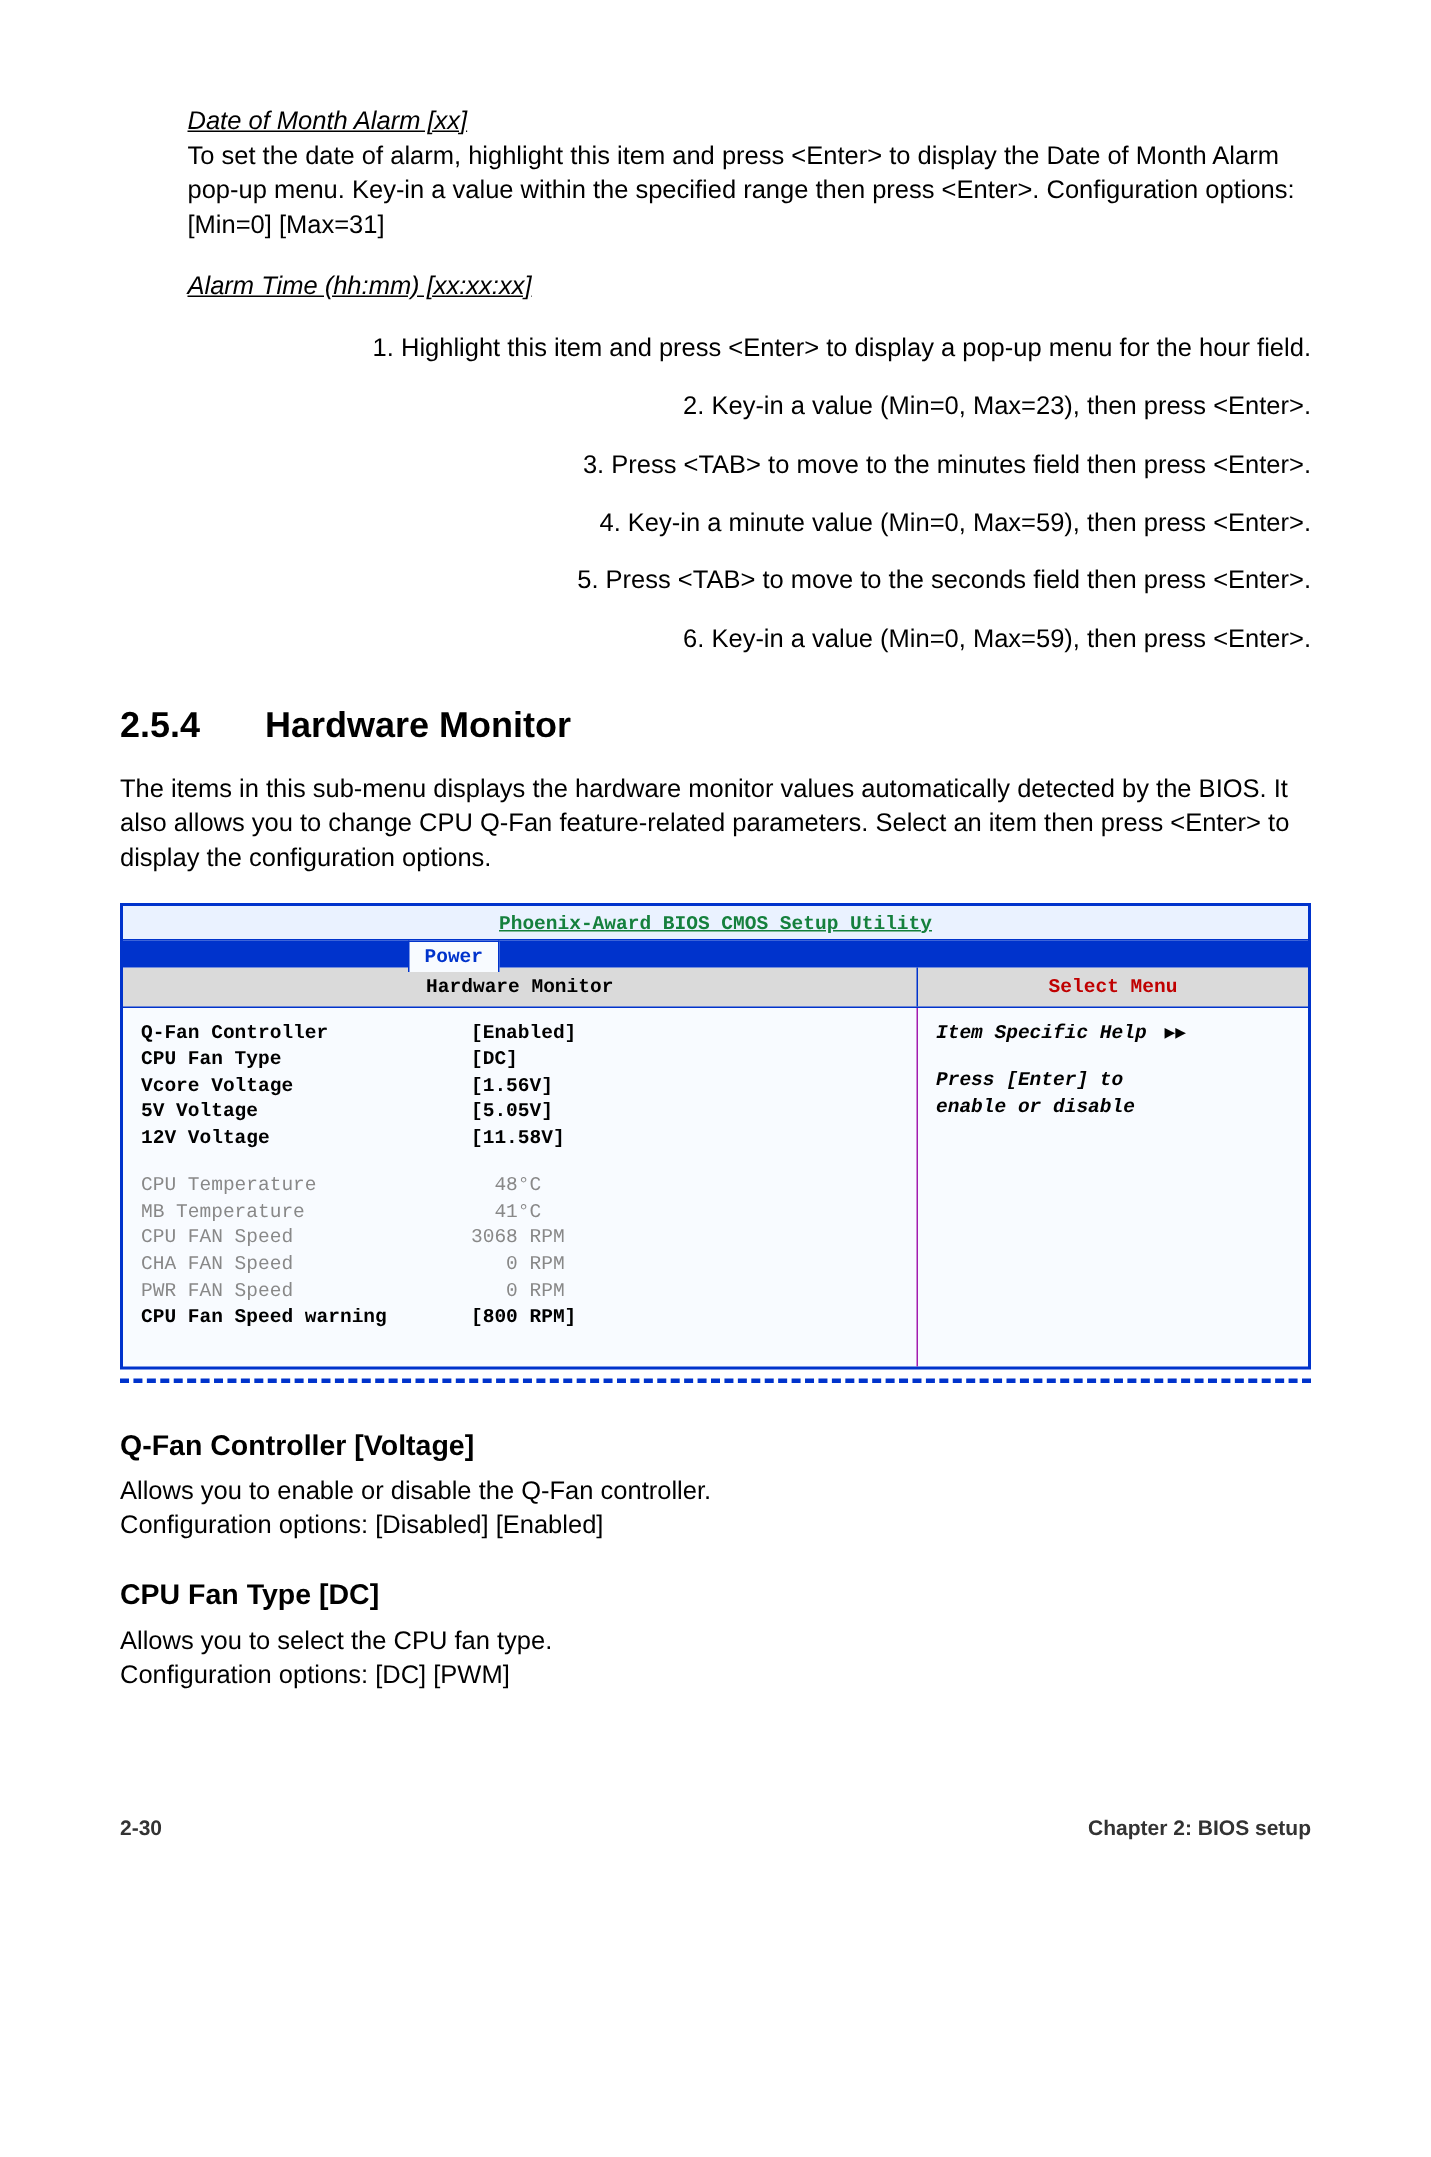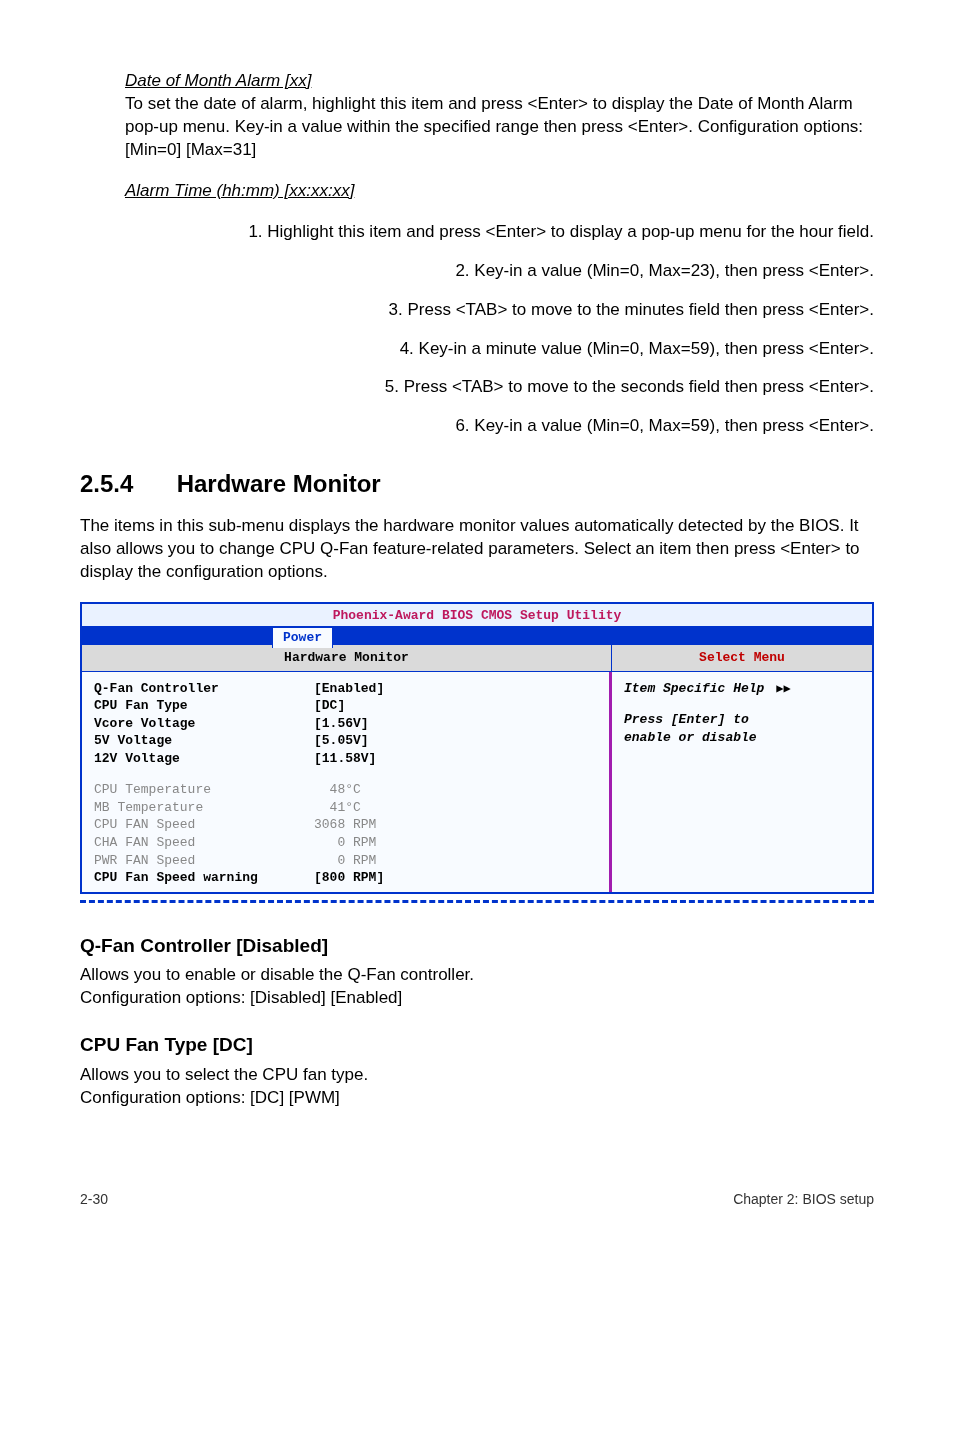--- a/index.html
+++ b/index.html
@@ -32,25 +32,26 @@
     border: 2px solid #0033cc;
     width: 100%;
     font-family: "Courier New", monospace;
     font-size: 13px;
     margin-top: 10px;
     margin-bottom: 6px;
     background: #f8fbff;
   }
   .bios-title {
     text-align: center;
-    color: #be185d;
+    color: #15803d;
     font-weight: bold;
     padding: 3px 0 2px;
     border-bottom: 1px solid #0033cc;
     background: #eaf2ff;
+    text-decoration: underline;
   }
   .bios-tabrow {
     background: #0033cc;
     height: 18px;
     position: relative;
   }
   .bios-tab {
     position: absolute;
     left: 190px;
     top: 0;
@@ -79,22 +80,22 @@
     text-align: center;
     color: #c00000;
     font-weight: bold;
     padding: 4px 0;
   }
   .bios-body {
     display: flex;
   }
   .bios-left {
     flex: 1;
-    padding: 8px 12px 5px 12px;
-    border-right: 3px solid #a21caf;
+    padding: 8px 12px 24px 12px;
+    border-right: 1px solid #a21caf;
   }
   .bios-right {
     width: 260px;
     padding: 8px 12px;
     font-weight: bold;
     font-style: italic;
   }
   .bios-row { display: flex; }
   .bios-label { width: 220px; }
   .bios-value { flex: 1; }
@@ -111,20 +112,21 @@
     margin-bottom: 6px;
     margin-top: 6px;
   }
   .opt-para { margin-bottom: 22px; }
   .footer {
     display: flex;
     justify-content: space-between;
     margin-top: 80px;
     font-size: 14px;
     color: #333;
+    font-weight: bold;
   }
   .arrows-icon { font-size: 12px; margin-left: 4px; }
 </style>
 </head>
 <body>
 
 <div class="section-block">
   <div class="underline-italic">Date of Month Alarm [xx]</div>
   <div>To set the date of alarm, highlight this item and press &lt;Enter&gt; to display the Date of Month Alarm pop-up menu. Key-in a value within the specified range then press &lt;Enter&gt;. Configuration options: [Min=0] [Max=31]</div>
 </div>
@@ -212,21 +214,21 @@
         <span class="arrows-icon">▶▶</span>
       </div>
       <div style="height:14px;"></div>
       <div>Press [Enter] to</div>
       <div>enable or disable</div>
     </div>
   </div>
 </div>
 <div class="dashed-divider"></div>
 
-<div class="opt-head">Q-Fan Controller [Disabled]</div>
+<div class="opt-head">Q-Fan Controller [Voltage]</div>
 <div class="opt-para">
   <span>Allows you to enable or disable the Q-Fan controller.</span><br>
   <span>Configuration options: [Disabled] [Enabled]</span>
 </div>
 
 <div class="opt-head">CPU Fan Type [DC]</div>
 <div class="opt-para">
   <span>Allows you to select the CPU fan type.</span><br>
   <span>Configuration options: [DC] [PWM]</span>
 </div>

